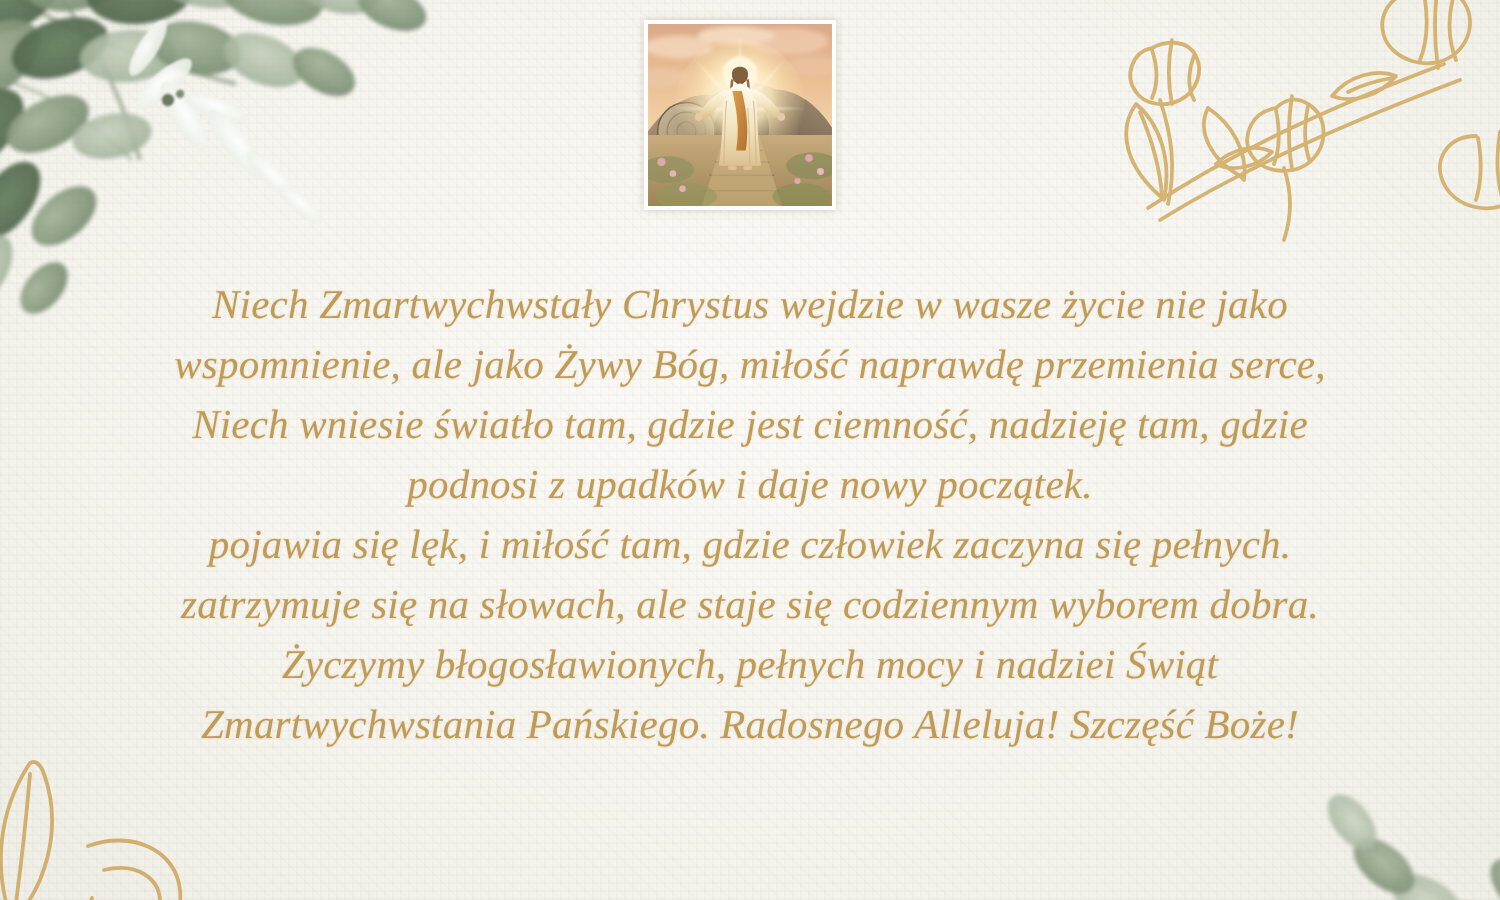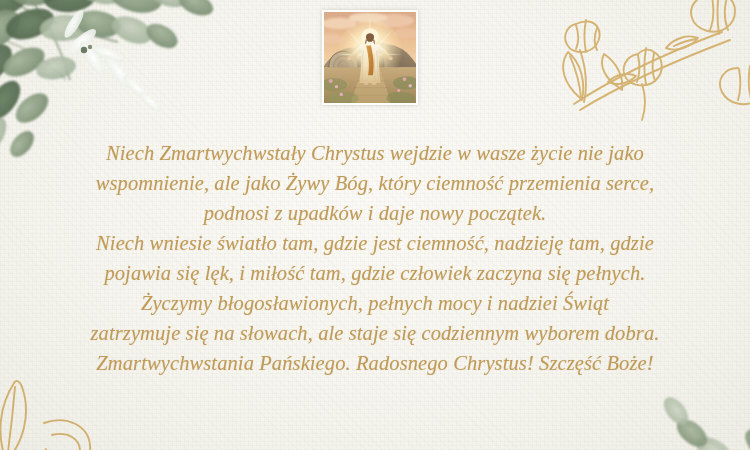--- a/index.html
+++ b/index.html
@@ -387,22 +387,22 @@
         </g>
 
         <ellipse cx="44" cy="75" rx="2.4" ry="1.2" fill="#e0bf97"></ellipse>
         <ellipse cx="52" cy="75" rx="2.4" ry="1.2" fill="#e0bf97"></ellipse>
       </g>
     </svg>
   </div>
 
   <div id="message">
     <span class="msg-line">Niech Zmartwychwstały Chrystus wejdzie w wasze życie nie jako</span>
-    <span class="msg-line">wspomnienie, ale jako Żywy Bóg, który ciemność przemienia serce,</span>
+    <span class="msg-line">wspomnienie, ale jako Żywy Bóg, miłość naprawdę przemienia serce,</span>
+    <span class="msg-line para-gap">Niech wniesie światło tam, gdzie jest ciemność, nadzieję tam, gdzie</span>
     <span class="msg-line">podnosi z upadków i daje nowy początek.</span>
-    <span class="msg-line para-gap">Niech wniesie światło tam, gdzie jest ciemność, nadzieję tam, gdzie</span>
     <span class="msg-line">pojawia się lęk, i miłość tam, gdzie człowiek zaczyna się pełnych.</span>
+    <span class="msg-line">zatrzymuje się na słowach, ale staje się codziennym wyborem dobra.</span>
     <span class="msg-line para-gap">Życzymy błogosławionych, pełnych mocy i nadziei Świąt</span>
-    <span class="msg-line">zatrzymuje się na słowach, ale staje się codziennym wyborem dobra.</span>
-    <span class="msg-line">Zmartwychwstania Pańskiego. Radosnego Chrystus! Szczęść Boże!</span>
+    <span class="msg-line">Zmartwychwstania Pańskiego. Radosnego Alleluja! Szczęść Boże!</span>
   </div>
 
 </div>
 
 </body></html>

